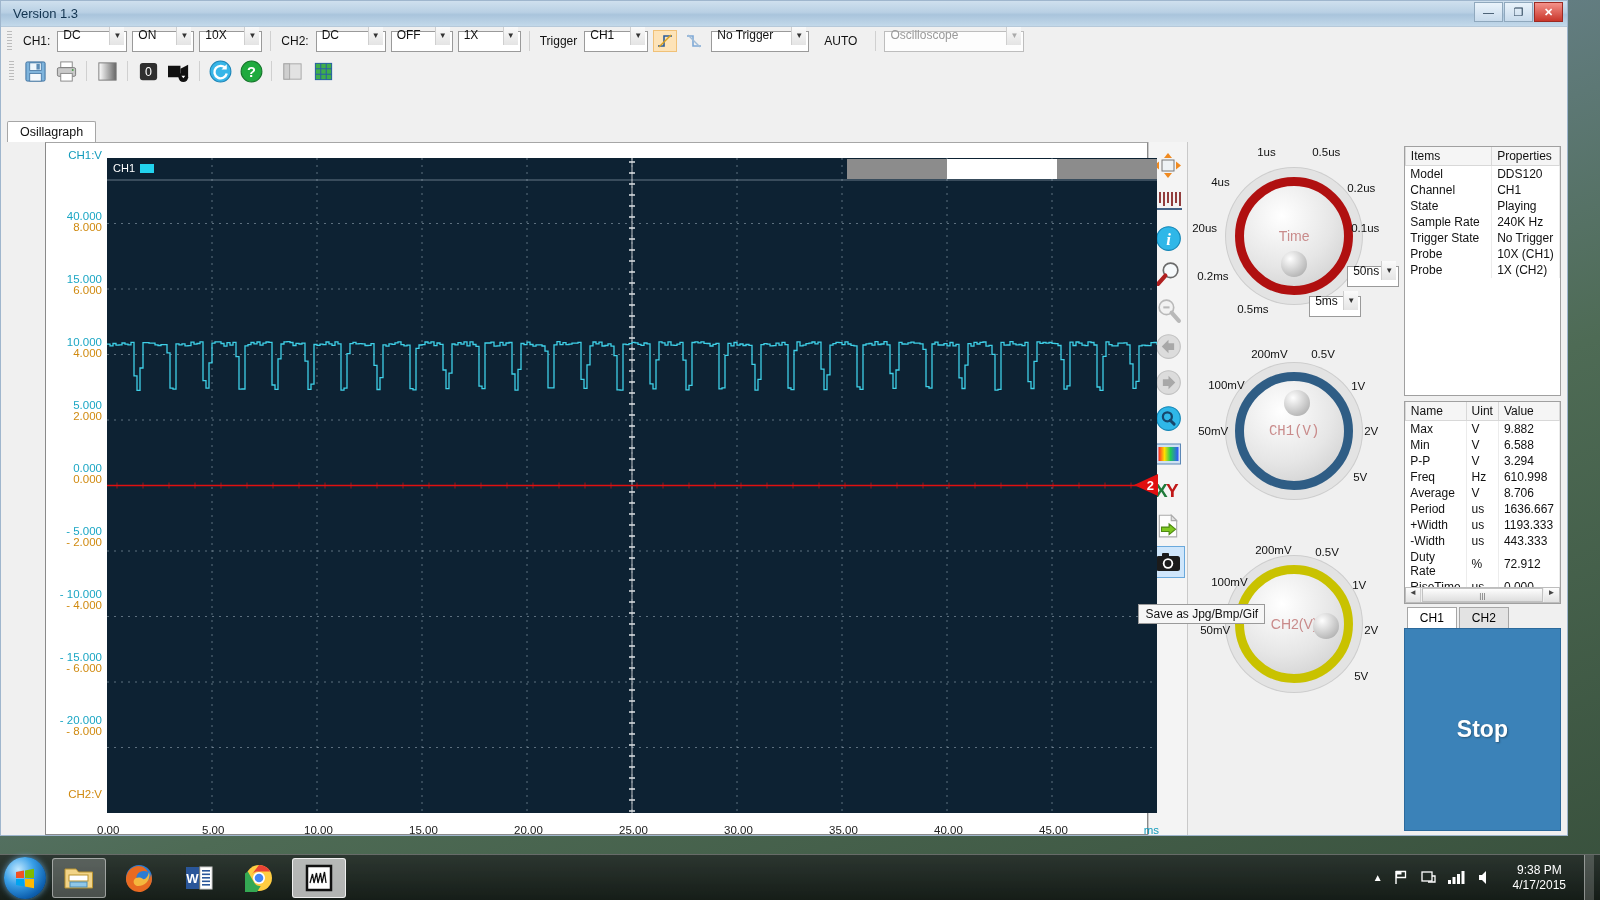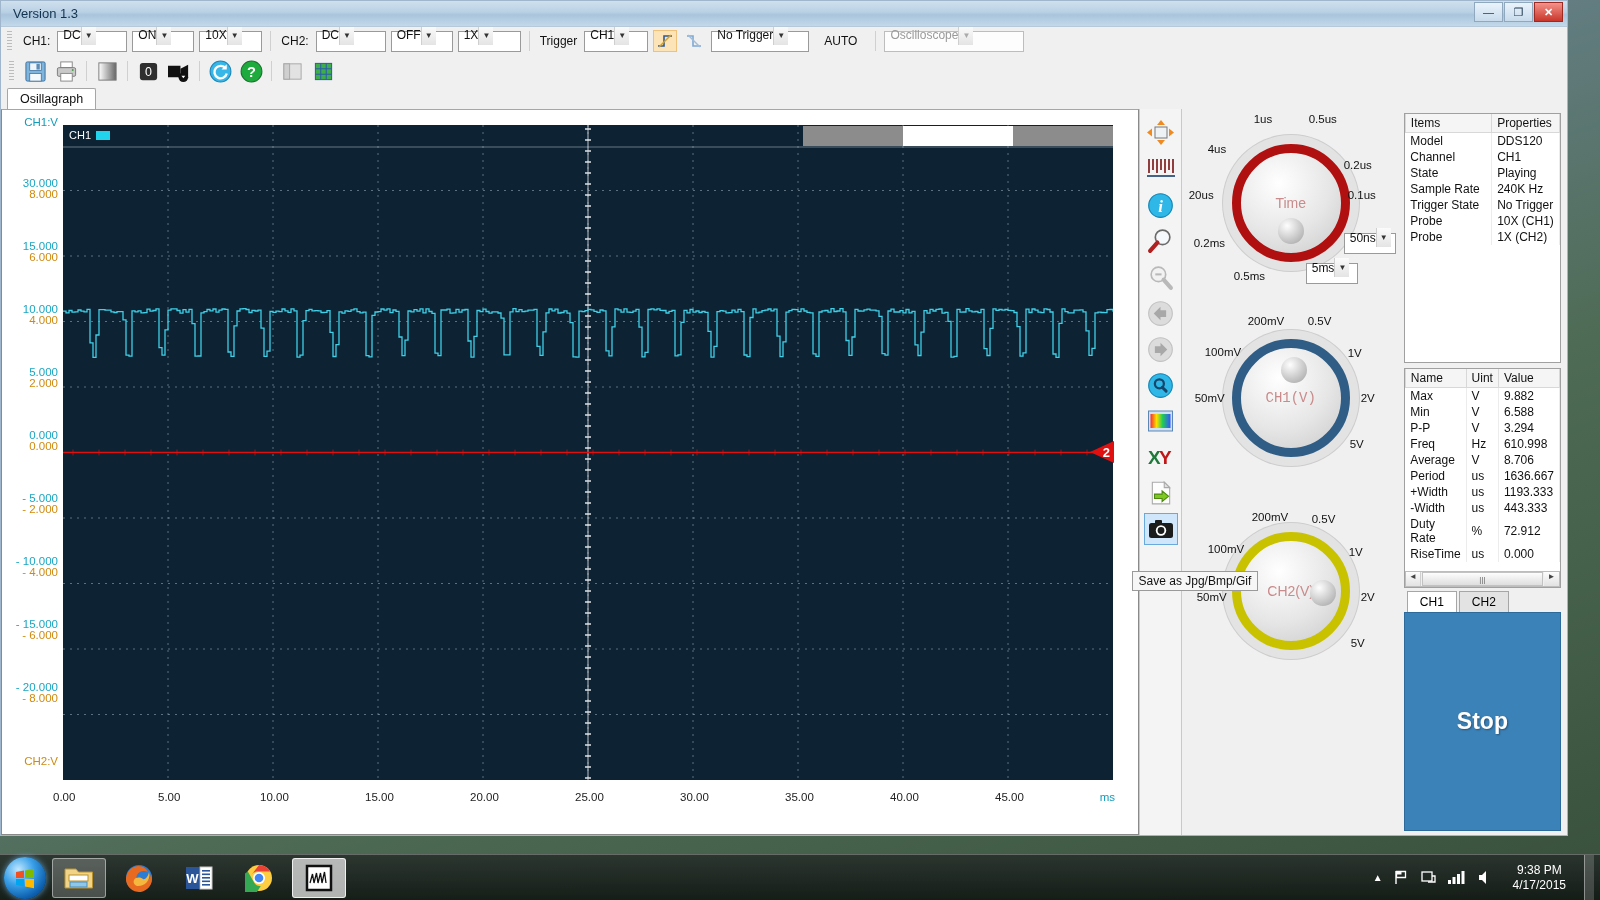--- a/index.html
+++ b/index.html
@@ -50,49 +50,49 @@
   .menubar .mi { padding: 2px 9px; font-size: 12.5px; color: #111; }
   
   .ctrlbar {
     height: 28px; display: flex; align-items: center; gap: 5px;
     padding: 0 6px; background: #f0f0f0;
   }
   .ctrlbar .lbl { font-size: 12px; color: #111; padding: 0 2px;}
   .sel {
     height: 21px; min-width: 40px;
     border: 1px solid #9a9a9a; background: #fff;
-    display: flex; align-items: center; justify-content: flex-start;
+    display: flex; align-items: center; justify-content: space-between;
     padding: 0 2px 12px 5px; font-size: 12px; color:#111;
   }
   .sel.disabled { color:#9a9a9a; background:#fdfdfd; border-color:#bdbdbd;}
   .sel .arw {
     width: 15px; text-align:center; font-size:8px; color:#333;
     border-left:1px solid #cfcfcf; line-height: 19px; height:19px;
     background: linear-gradient(to bottom,#fbfbfb,#e4e4e4);
   }
   .sel.disabled .arw { color:#aaa; }
   .sepbar { width:1px; height:20px; background:#d0d0d0; margin:0 3px; }
   .trigicon { width:24px; height:22px; display:flex; align-items:center; justify-content:center; }
   .trigicon.on { background:#fde3b8; border:1px solid #f0c178; }
   
   .iconbar {
     height: 32px; display:flex; align-items:center; gap:3px;
     padding: 0 8px; background:#f0f0f0;
   }
   .tbtn { width:28px; height:26px; display:flex;align-items:center;justify-content:center;}
   .grip { width:5px; height:20px; background: repeating-linear-gradient(to bottom,#bcbcbc 0 1px,transparent 1px 3px); margin-right:4px;}
   
-  .tabrow { height: 22px; display:flex; align-items:flex-end; padding-left:6px; background:#f0f0f0;}
+  .tabrow { height: 22px; display:flex; align-items:flex-end; padding-left:6px; background:#f0f0f0;margin-top:33px;}
   .tabx {
     padding: 3px 12px 3px 12px; font-size:12.5px;
     border:1px solid #a6a6a6; border-bottom:none;
     background:#fff; border-radius:2px 2px 0 0; color:#111;
   }
   
-  .body { flex:1; display:flex; background:#eab308; }
+  .body { flex:1; display:flex; background:#eab308;margin-left:44px; }
   .scopepane {
     width: 1163px; background:#fff;
     position:relative; border:1px solid #8a8a8a; border-top:1px solid #a6a6a6;
     display:flex; flex-direction:column;
   }
   
   .yaxis { position:absolute; left:0; top:0; width:60px; height:690px; }
   .ylab { position:absolute; right:4px; text-align:right; line-height:11px; }
   .ylab .a { color:#1ba6c4; font-size:11.5px; display:block;}
   .ylab .b { color:#d08a10; font-size:11.5px; display:block;}
@@ -361,21 +361,21 @@
       <div class="tabx">Osillagraph</div>
     </div>
 
     <div class="body">
 
       <div class="scopepane">
         <div class="yaxis">
           <div class="chlabel" style="right:4px; top:6px; color:#139bbb;">CH1:V</div>
           <div class="chlabel" style="right:4px; top:645px; color:#d08a10;">CH2:V</div>
           <div class="ylab" style="top:68px">
-              <span class="a">30.000</span>
+              <span class="a">40.000</span>
               <span class="b">8.000</span>
             </div>
           <div class="ylab" style="top:131px">
               <span class="a">15.000</span>
               <span class="b">6.000</span>
             </div>
           <div class="ylab" style="top:194px">
               <span class="a">10.000</span>
               <span class="b">4.000</span>
             </div>
@@ -662,21 +662,21 @@
       <div class="knobcol">
 
         <div class="knobwrap">
           <div class="knob" style="border-color:#b01010;">
             <div class="kname">Time</div>
             <div class="dot" style="left:50%; top:78%; transform:translate(-50%,-50%);"></div>
           </div>
           <div class="ktick" style="left:68px;  top:-2px">1us</div>
           <div class="ktick" style="left:123px; top:-2px">0.5us</div>
           <div class="ktick" style="left:22px;  top:28px">4us</div>
-          <div class="ktick" style="left:158px; top:44px">0.2us</div>
+          <div class="ktick" style="left:158px; top:34px">0.2us</div>
           <div class="ktick" style="left:3px;   top:74px">20us</div>
           <div class="ktick" style="left:162px; top:74px">0.1us</div>
           <div class="ktick" style="left:8px;   top:122px">0.2ms</div>
           <div class="ktick" style="left:48px;  top:155px">0.5ms</div>
           <div class="sel" style="position:absolute; left:158px; top:118px; width:52px;">
             <span>50ns</span>
             <span class="arw">▼</span>
           </div>
           <div class="sel" style="position:absolute; left:120px; top:148px; width:52px;">
             <span>5ms</span>

